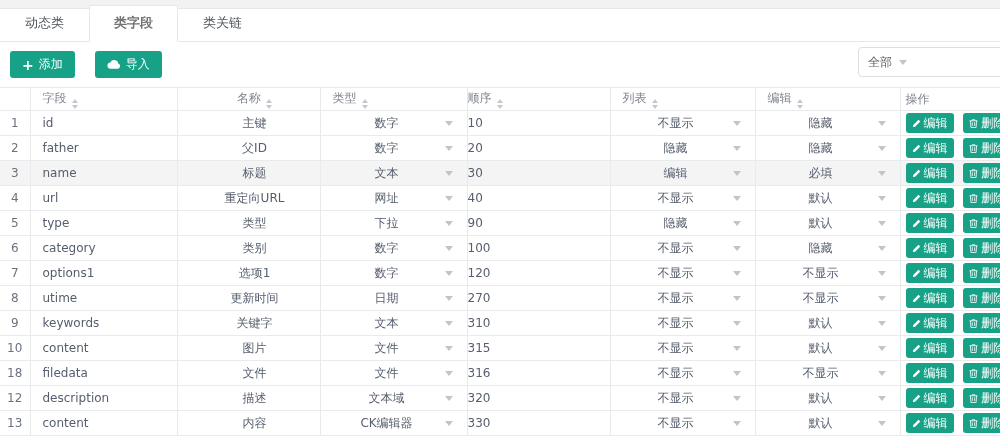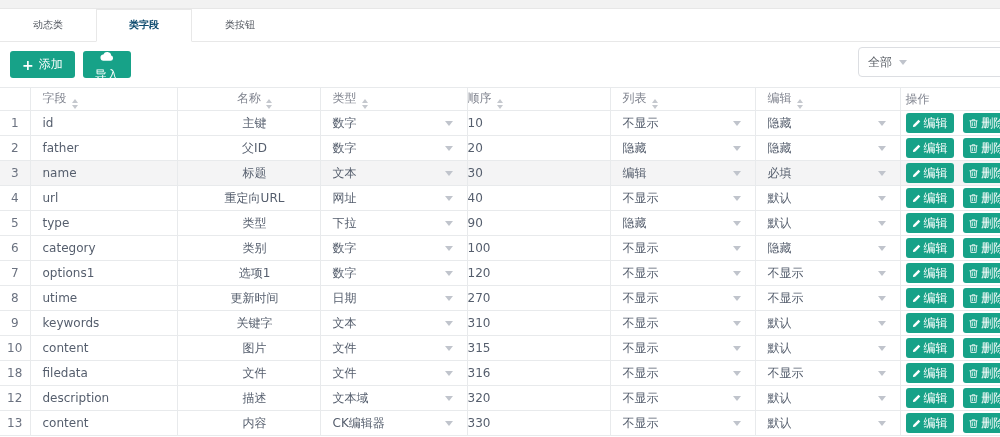--- a/index.html
+++ b/index.html
@@ -8,68 +8,68 @@
     --header-text:#80848f;
     --body-text:#555e6d;
     --caret:#c0c4cc;
     --hl:#f4f4f5;
   }
   *{box-sizing:border-box;margin:0;padding:0;}
   html,body{width:1000px;height:437px;overflow:hidden;background:#fff;
     font-family:"DejaVu Sans","Liberation Sans",sans-serif;font-size:12px;color:var(--body-text);}
   .topstrip{height:9px;background:#f2f2f2;border-bottom:1px solid #e7e7e7;}
   .tabbar{height:33px;display:flex;align-items:flex-end;border-bottom:1px solid #e8e8e8;background:#fff;}
-  .tab{padding:8px 32px 9px;font-size:10px;color:#51565e;cursor:pointer;background:transparent;
+  .tab{padding:8px 24px 9px;font-size:13px;color:#51565e;cursor:pointer;background:transparent;
     border:1px solid transparent;border-bottom:none;white-space:nowrap;}
   .tab.active{background:#fff;border-color:#e8e8e8;border-bottom:1px solid #fff;margin-bottom:-1px;
-    color:#0c4a6e;font-weight:bold;}
+    color:#737373;font-weight:bold;}
   .toolbar{position:relative;margin:8px 10px 0;height:29px;display:flex;align-items:center;}
   .btn{display:inline-flex;align-items:center;gap:5px;border:none;cursor:pointer;
     background:var(--accent);color:#fff;font-size:12px;height:27px;padding:0 12px;border-radius:3px;
     font-family:inherit;}
-  .btn + .btn{margin-left:8px;flex-direction:column;}
+  .btn + .btn{margin-left:20px;}
   .btn .plus{font-size:14px;line-height:1;font-weight:bold;}
   .filter{position:absolute;left:848px;top:-3px;width:162px;height:30px;border:1px solid #dcdee2;
     border-radius:4px;display:flex;align-items:center;padding-left:9px;gap:7px;color:#5a5f66;
     cursor:pointer;background:#fff;}
   .dcaret{width:0;height:0;border-left:4px solid transparent;border-right:4px solid transparent;
     border-top:5px solid var(--caret);display:inline-block;}
   table{width:1010px;table-layout:fixed;border-collapse:collapse;margin-top:8px;}
   th,td{border-bottom:1px solid var(--border);border-right:1px solid var(--border);
     padding:0 0 0 12px;text-align:left;font-weight:normal;white-space:nowrap;overflow:hidden;}
   thead th{height:23px;color:var(--header-text);border-top:1px solid var(--border);}
   tbody td{height:25px;color:var(--body-text);}
   tr.hl td{background:var(--hl);}
   .c1{width:30px;} .c2{width:147px;margin-left:20px;} .c3{width:143px;text-align:center;} .c4{width:147px;}
   .c5{width:143px;} .c6{width:145px;} .c7{width:145px;} .c8{width:110px;}
   .num{text-align:center;padding:0 4px;color:#6b7280;}
   .ord{text-align:left;padding:0 8px 0 0;}
   th.ord .sort{margin-right:0;}
-  .sel{position:relative;padding-right:26px;}
+  .sel{position:relative;padding-right:26px;text-align:center;}
   .sel .dcaret{position:absolute;right:14px;top:50%;margin-top:-2px;}
   .sort{display:inline-flex;flex-direction:column;gap:2px;margin-left:5px;vertical-align:-1px;}
   .sort i{display:block;width:0;height:0;border-left:3px solid transparent;border-right:3px solid transparent;}
   .sort .up{border-bottom:4px solid #c5c8ce;}
   .sort .dn{border-top:4px solid #c5c8ce;}
   .btn-sm{display:inline-flex;align-items:center;gap:3px;border:none;cursor:pointer;
     background:var(--accent);color:#fff;font-size:12px;height:20px;padding:0 6px;border-radius:3px;
     font-family:inherit;}
   .btn-sm + .btn-sm{margin-left:6px;}
   .ops{padding-left:5px;}
   svg{display:block;}
 </style>
 </head>
 <body>
 
 <div class="topstrip"></div>
 
 <div class="tabbar">
   <div class="tab">动态类</div>
   <div class="tab active">类字段</div>
-  <div class="tab">类按钮</div>
+  <div class="tab">类关链</div>
 </div>
 
 <div class="toolbar">
   <button class="btn">
     <span class="plus">+</span>
     <span>添加</span>
   </button>
   <button class="btn">
     <span>
       <svg width="14" height="11" viewBox="0 0 14 11">

